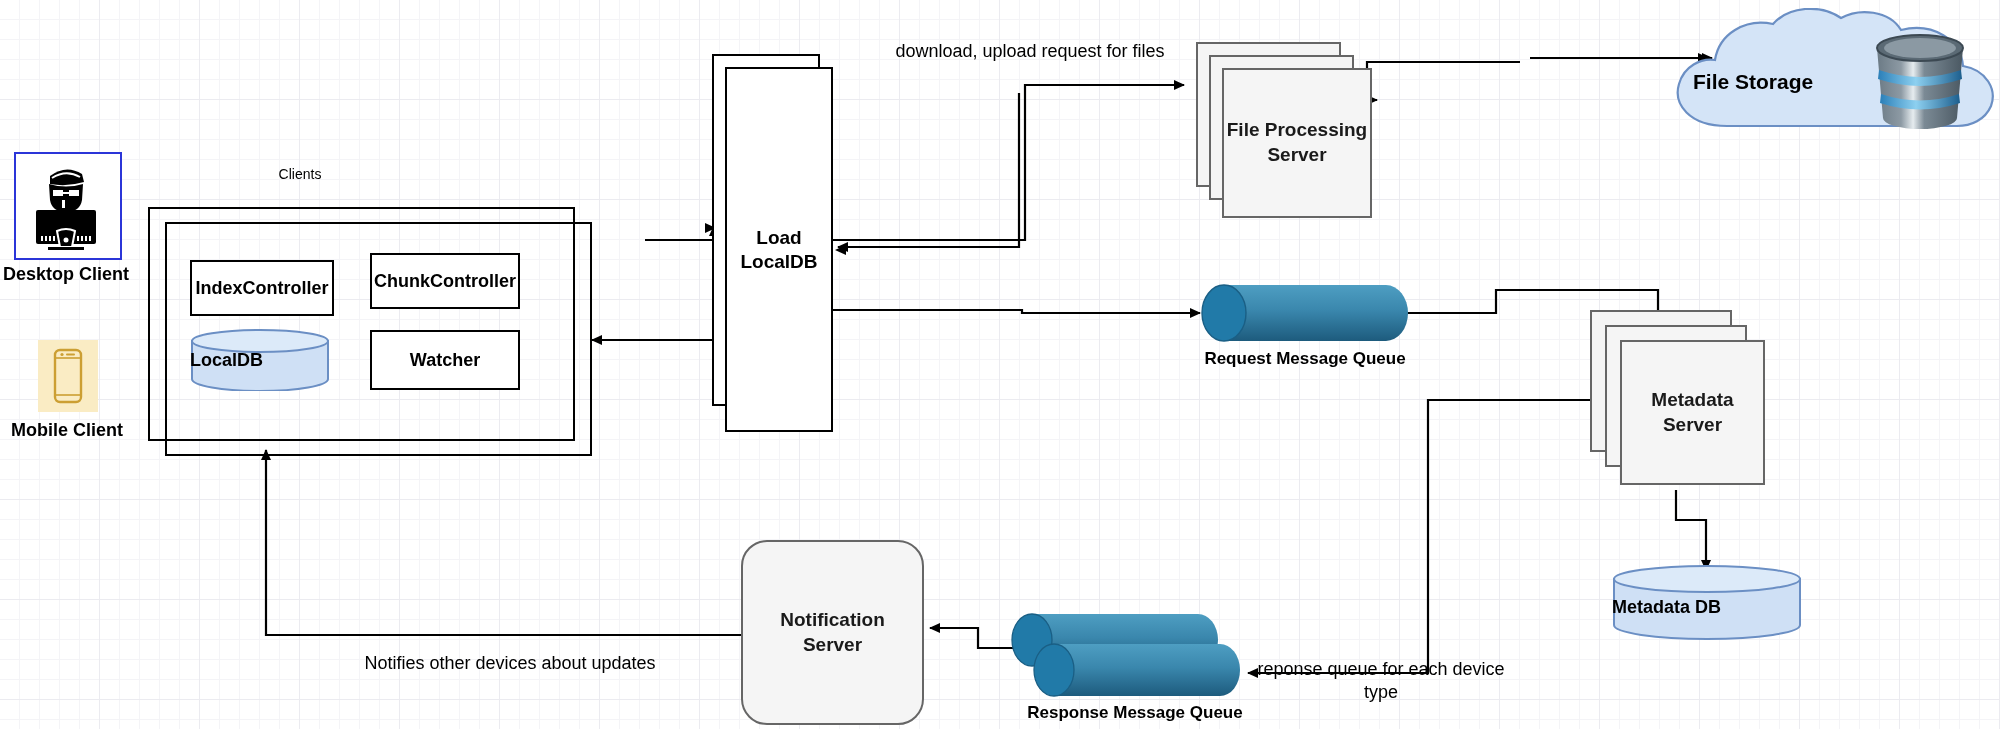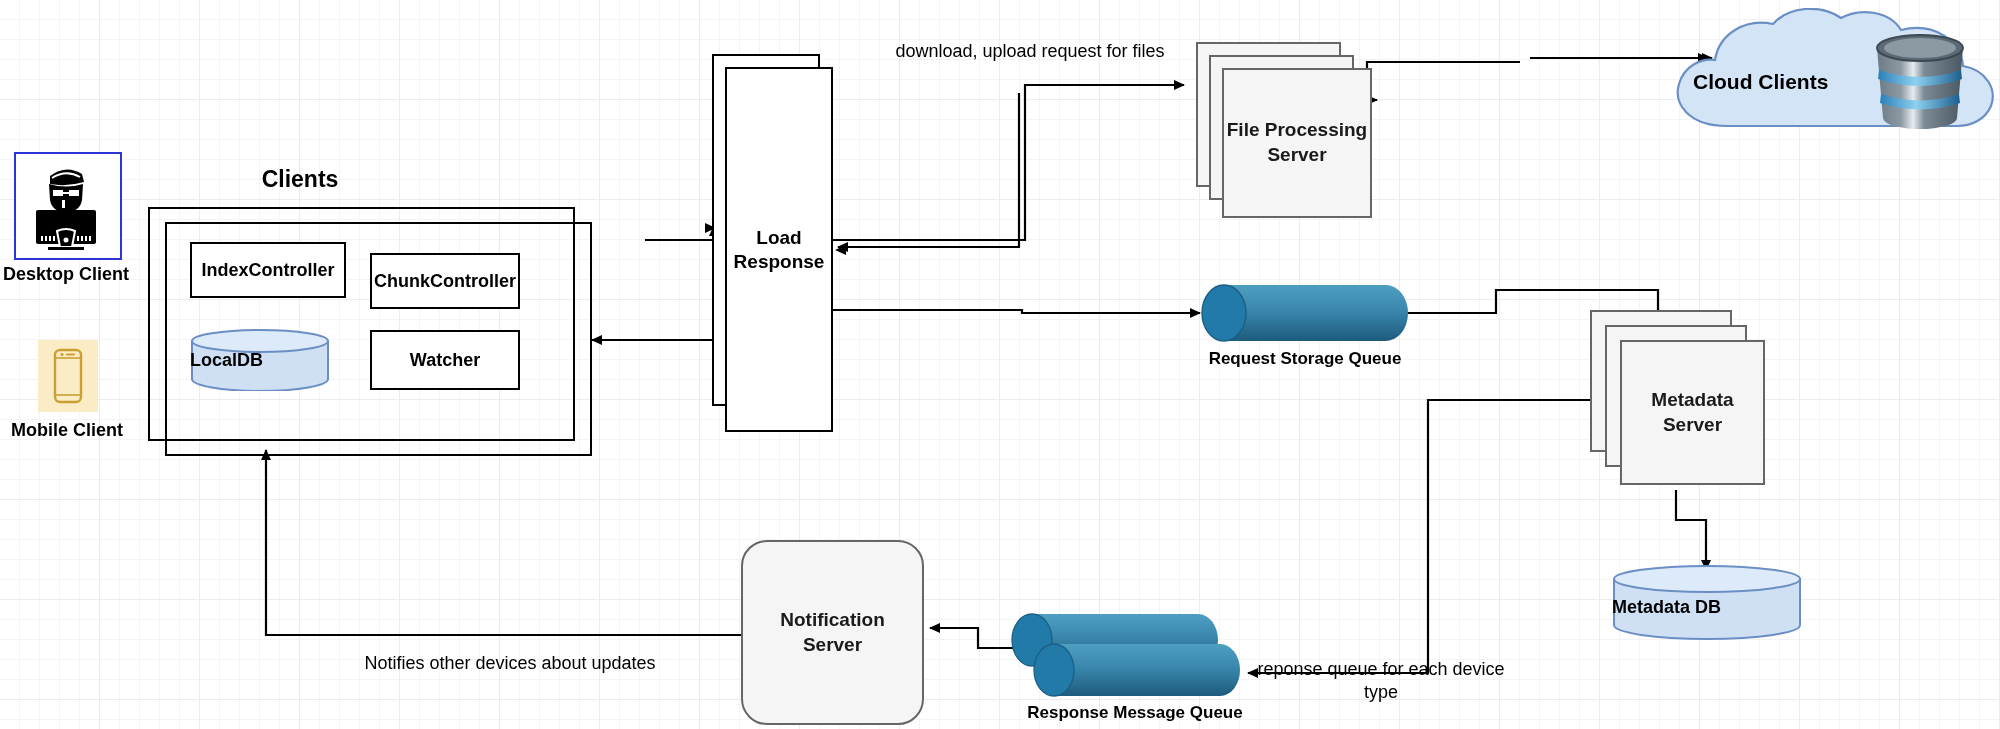--- a/index.html
+++ b/index.html
@@ -30,21 +30,21 @@
     background:#ffffff;border:2px solid #000;
     display:flex;align-items:center;justify-content:center;
     font-weight:bold;font-size:18px;color:#000;text-align:center;
   }
 
   
   .clients-back{border:2.5px solid #000;background:transparent;}
   .clients-front{border:2.5px solid #000;background:transparent;}
 
   .clients-title{
-    font-size:23px;font-weight:bold;color:#000;text-align:center;
+    font-size:14px;font-weight:normal;color:#000;text-align:center;
   }
 
   
   .lb-back{border:2.5px solid #000;background:#fff;}
   .lb-front{
     border:2.5px solid #000;background:#fff;
     display:flex;align-items:center;justify-content:center;
     font-weight:bold;font-size:19px;line-height:1.25;text-align:center;color:#000;
   }
 
@@ -174,38 +174,38 @@
       <rect x="28" y="13.5" width="9" height="2" rx="1" fill="#cc9f33"></rect>
     </svg>
   </div>
   <div class="icon-cap" style="left:0px;top:420px;width:134px;">Mobile Client</div>
 
   <div class="clients-title node" style="left:200px;top:166px;width:200px;">Clients</div>
 
   <div class="node clients-back" style="left:148px;top:207px;width:427px;height:234px;"></div>
   <div class="node clients-front" style="left:165px;top:222px;width:427px;height:234px;"></div>
 
-  <div class="node wbox" style="left:190px;top:242px;width:156px;height:56px;">IndexController</div>
+  <div class="node wbox" style="left:190px;top:260px;width:144px;height:56px;">IndexController</div>
 
   <div class="node wbox" style="left:370px;top:253px;width:150px;height:56px;">ChunkController</div>
 
   <div class="cyl-v" style="left:190px;top:329px;width:140px;height:62px;">
     <svg viewBox="0 0 140 62" width="140" height="62">
       <path d="M2,12 L2,50 a68,12 0 0 0 136,0 L138,12 z" fill="#cfe0f5" stroke="#6b8fc4" stroke-width="2"></path>
       <ellipse cx="70" cy="12" rx="68" ry="11" fill="#dceaf9" stroke="#6b8fc4" stroke-width="2"></ellipse>
     </svg>
     <div class="lbl">LocalDB</div>
   </div>
 
   <div class="node wbox" style="left:370px;top:330px;width:150px;height:60px;">Watcher</div>
 
   <div class="node lb-back" style="left:712px;top:54px;width:108px;height:352px;"></div>
   <div class="node lb-front" style="left:725px;top:67px;width:108px;height:365px;">
     <span style="white-space:pre-line;">Load
-Response</span>
+LocalDB</span>
   </div>
 
   <div class="node sv-l" style="left:1196px;top:42px;width:145px;height:145px;"></div>
   <div class="node sv-l" style="left:1209px;top:55px;width:145px;height:145px;"></div>
   <div class="node sv-front" style="left:1222px;top:68px;width:150px;height:150px;">
     <span style="white-space:pre-line;">File Processing
 Server</span>
   </div>
 
   <div class="node" style="left:1665px;top:8px;width:335px;height:125px;">
@@ -213,21 +213,21 @@
       <path d="M62,118
                C24,118 8,96 14,76
                C19,58 36,50 50,52
                C54,26 80,10 108,16
                C124,-2 156,-4 176,10
                C194,0 224,2 236,22
                C268,14 296,32 298,58
                C322,62 332,82 326,98
                C320,112 306,118 292,118 Z" fill="#d4e4f7" stroke="#6b8fc4" stroke-width="2.2"></path>
     </svg>
-    <div class="cloud-label" style="left:28px;top:62px;">Cloud Clients</div>
+    <div class="cloud-label" style="left:28px;top:62px;">File Storage</div>
     
     <svg viewBox="0 0 110 110" width="110" height="110" style="position:absolute;left:200px;top:18px;">
       <defs>
         <linearGradient id="dbg" x1="0" y1="0" x2="1" y2="0">
           <stop offset="0%" stop-color="#6b7a85"></stop>
           <stop offset="28%" stop-color="#8d9aa4"></stop>
           <stop offset="42%" stop-color="#e6ecef"></stop>
           <stop offset="55%" stop-color="#7b8a95"></stop>
           <stop offset="100%" stop-color="#4a5862"></stop>
         </linearGradient>
@@ -251,21 +251,21 @@
         <linearGradient id="qbody" x1="0" y1="0" x2="0" y2="1">
           <stop offset="0%" stop-color="#4e9ec2"></stop>
           <stop offset="45%" stop-color="#3a87ad"></stop>
           <stop offset="100%" stop-color="#1d5b7d"></stop>
         </linearGradient>
       </defs>
       <path d="M24,2 L186,2 a22,28 0 0 1 0,56 L24,58 z" fill="url(#qbody)"></path>
       <ellipse cx="24" cy="30" rx="22" ry="28" fill="#217aa8" stroke="#1a5f85" stroke-width="1.4"></ellipse>
     </svg>
   </div>
-  <div class="qlabel" style="left:1175px;top:349px;width:260px;">Request Storage Queue</div>
+  <div class="qlabel" style="left:1175px;top:349px;width:260px;">Request Message Queue</div>
 
   <div class="qcyl" style="left:1010px;top:612px;width:235px;height:88px;">
     <svg viewBox="0 0 235 88" width="235" height="88">
       <defs>
         <linearGradient id="qbody2" x1="0" y1="0" x2="0" y2="1">
           <stop offset="0%" stop-color="#4e9ec2"></stop>
           <stop offset="45%" stop-color="#3a87ad"></stop>
           <stop offset="100%" stop-color="#1d5b7d"></stop>
         </linearGradient>
       </defs>

